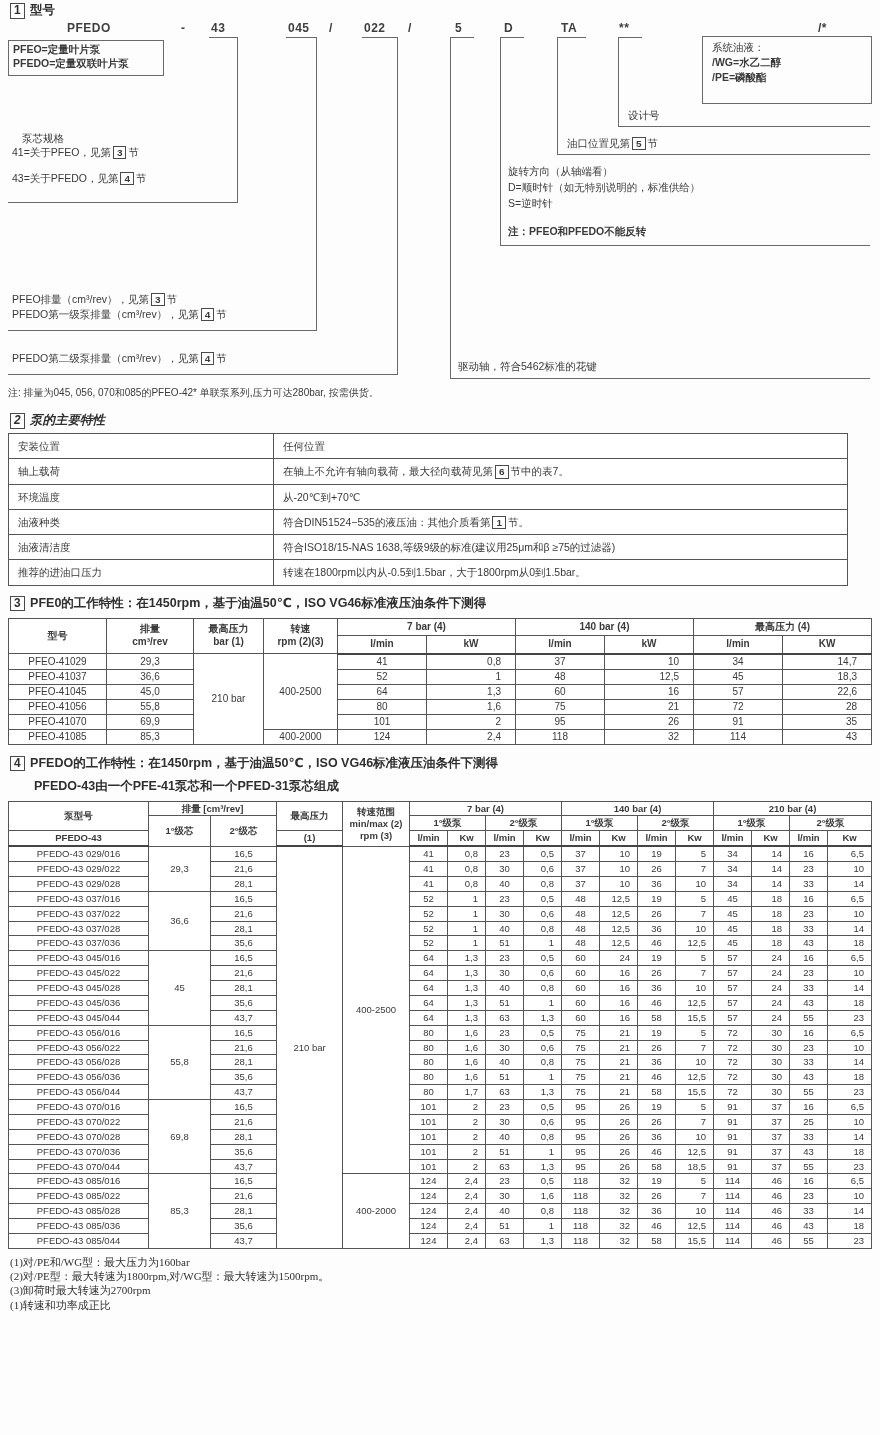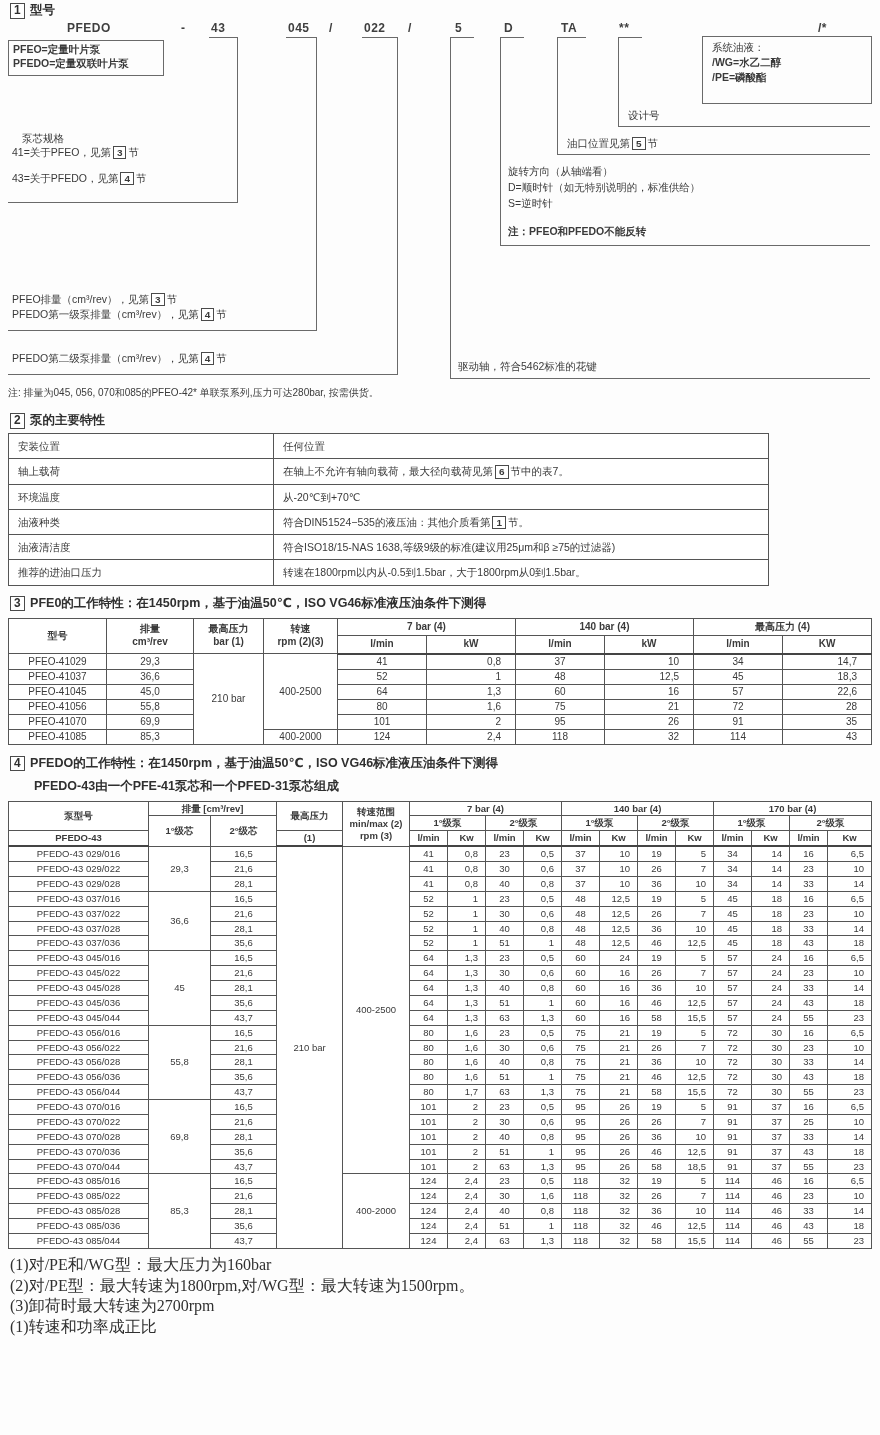--- a/index.html
+++ b/index.html
@@ -16,36 +16,36 @@
   .diagram{position:relative;width:880px;height:404px;font-size:10.5px;font-weight:500;}
   .abs{position:absolute;white-space:nowrap;}
   .code{font-size:12px;font-weight:bold;letter-spacing:.5px;color:#3f3f3f;}
   .vline{position:absolute;border-left:1px solid #6a6a6a;width:0;}
   .hline{position:absolute;border-top:1px solid #6a6a6a;height:0;}
   .rect{position:absolute;border:1px solid #6a6a6a;}
   
   table{border-collapse:collapse;table-layout:fixed;background:#fff;}
   th,td{border:1px solid #555;color:#3a3a3a;overflow:hidden;}
   th{font-weight:bold;}
-  .t2{width:761px;margin:4px 0 0 8px;font-size:10.5px;}
+  .t2{width:840px;margin:4px 0 0 8px;font-size:10.5px;}
   .t2 td{padding:5px 9px;vertical-align:top;white-space:pre-line;line-height:1.35;}
   .t3{width:864px;margin:6px 0 0 8px;font-size:10px;}
   .t3 th{padding:2px 3px;white-space:pre-line;line-height:1.25;}
   .t3 td{padding:1.5px 3px;text-align:center;}
   .t3 td.kw{text-align:right;padding-right:14px;}
   .t3 thead tr:last-child th{border-bottom:2px solid #444;}
   .t4{width:864px;margin:6px 0 0 8px;font-size:9.5px;}
   .t4 th{padding:1px 2px;white-space:pre-line;line-height:1.25;}
   .t4 td{padding:1px 2px;text-align:center;line-height:1.25;}
   .t4 td.kw{text-align:right;padding-right:7px;}
   .t4 thead tr:last-child th{border-bottom:2px solid #444;}
   .group-top td{border-top:1.5px solid #3c3c3c;}
   
   .footnotes{margin:6px 0 0 10px;font-family:"Liberation Serif","DejaVu Serif",serif;
-             font-size:16px;line-height:1.3;color:#303030;}
+             font-size:11px;line-height:1.3;color:#303030;}
 </style>
 </head>
 <body>
 
 <div class="page">
 
   <div class="diagram">
     <div class="abs sec-title" style="left:8px;top:2px;">
       <span class="bx">1</span>
       <span>型号</span>
@@ -112,21 +112,21 @@
 
     <span class="abs" style="left:628px;top:109px;">设计号</span>
     <span class="abs" style="left:567px;top:137px;">油口位置见第<span class="bx">5</span>节</span>
     <span class="abs" style="left:508px;top:165px;">旋转方向（从轴端看）</span>
     <span class="abs" style="left:508px;top:181px;">D=顺时针（如无特别说明的，标准供给）</span>
     <span class="abs" style="left:508px;top:197px;">S=逆时针</span>
     <span class="abs" style="left:508px;top:225px;font-weight:bold;">注：PFEO和PFEDO不能反转</span>
     <span class="abs" style="left:458px;top:360px;">驱动轴，符合5462标准的花键</span>
   </div>
 
-  <div class="sec-title" style="margin:8px 4px 0 8px;">
+  <div class="sec-title" style="margin:8px 4px 0 8px;font-style:italic;">
     <span class="bx">2</span>
     <span>泵的主要特性</span>
   </div>
   <table class="t2">
     <colgroup>
         <col style="width:265px">
         <col>
       </colgroup>
     <tbody id="t2-body">
         <tr>
@@ -290,21 +290,21 @@
     <thead>
       <tr>
         <th rowspan="2">泵型号</th>
         <th colspan="2">排量  [cm³/rev]</th>
         <th rowspan="2">最高压力</th>
         <th rowspan="3">转速范围
 min/max (2)
 rpm (3)</th>
         <th colspan="4">7 bar (4)</th>
         <th colspan="4">140 bar (4)</th>
-        <th colspan="4">170 bar (4)</th>
+        <th colspan="4">210 bar (4)</th>
       </tr>
       <tr>
         <th rowspan="2">1°级芯</th>
         <th rowspan="2">2°级芯</th>
         <th colspan="2">1°级泵</th>
         <th colspan="2">2°级泵</th>
         <th colspan="2">1°级泵</th>
         <th colspan="2">2°级泵</th>
         <th colspan="2">1°级泵</th>
         <th colspan="2">2°级泵</th>

